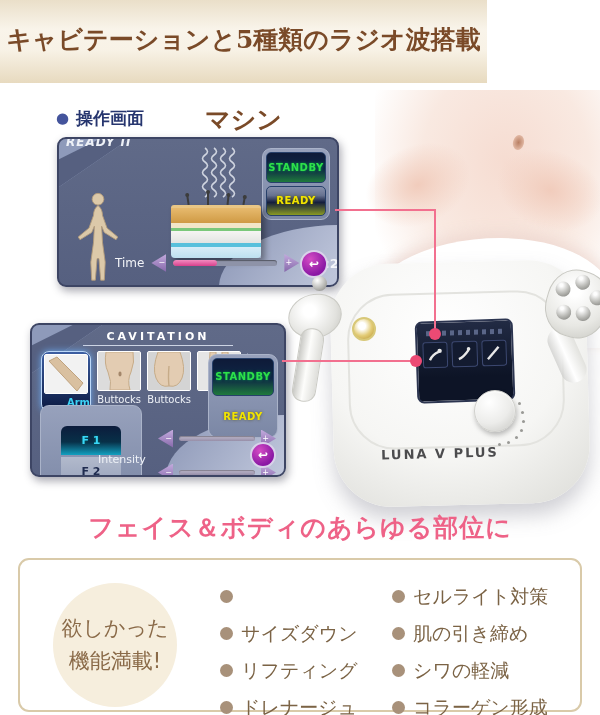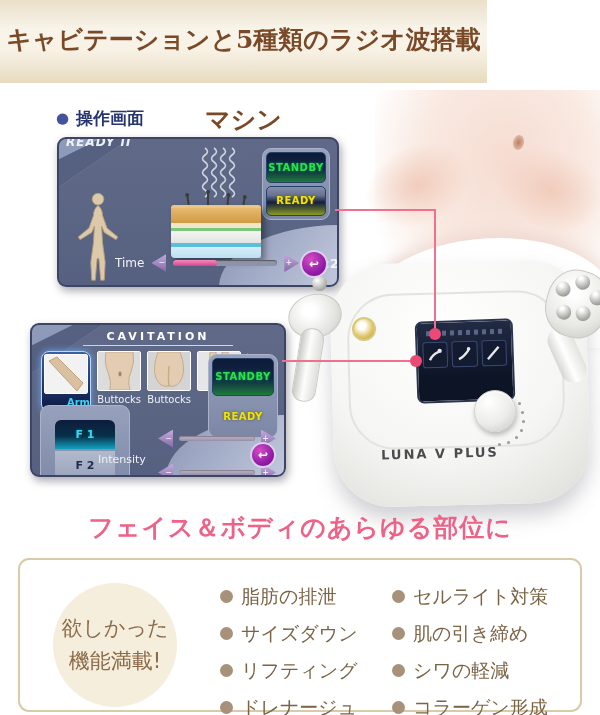--- a/index.html
+++ b/index.html
@@ -88,21 +88,21 @@
   .part-img{width:42px;height:38px;margin:0 auto;border:1px solid #fff;border-radius:2px;
     background:linear-gradient(180deg,#ececec,#bfbfbf);overflow:hidden;}
   .part-lbl{margin-top:3px;font-size:10px;color:#eef1f7;text-align:right;}
   .part.sel{background:linear-gradient(180deg,#3c5ea2,#0a1840);border:1px solid #bcd8f8;
     border-radius:8px;padding:2px 0 3px;box-shadow:0 0 7px #6aa8ee;width:48px;}
   .part.sel .part-lbl{color:#3cd2f5;font-weight:700;}
   .part-div{width:1px;height:52px;background:#8a94ae;margin-top:2px;}
   .screen-cav .status-panel{top:29px;right:6px;width:62px;height:76px;}
   .fpanel{position:absolute;left:8px;top:80px;width:60px;height:60px;
     background:linear-gradient(180deg,#97a1bc,#7b87a5);border:1px solid #aab3c9;
-    border-radius:9px;padding:14px;display:flex;flex-direction:column;gap:2px;}
+    border-radius:9px;padding:20px;display:flex;flex-direction:column;gap:2px;}
   .fbtn{flex:1;display:flex;align-items:center;justify-content:center;font-size:11px;font-weight:700;}
   .f1{background:linear-gradient(180deg,#0c1c3c 0%,#083048 55%,#12a0c0 100%);color:#38d8f8;
       border-radius:6px 6px 0 0;text-shadow:0 0 3px #066;}
   .f2{background:linear-gradient(180deg,#b2bacc,#98a2bc);color:#202c50;border-radius:0 0 6px 6px;}
   .sld-row{position:absolute;display:flex;align-items:center;gap:6px;}
   .sld-lbl{width:54px;text-align:left;font-size:11px;color:#eef1f7;margin-top:42px;}
   .sld-track{width:76px;height:5px;border-radius:3px;
     background:linear-gradient(180deg,#c0bacd,#968ea8);box-shadow:inset 0 1px 1px rgba(0,0,0,.3);}
   .row-int{left:66px;top:86px;} .row-time{left:66px;top:120px;}
   .screen-cav .return-btn{right:8px;bottom:7px;width:22px;height:22px;}
@@ -400,21 +400,20 @@
   <h2 class="sub">フェイス＆ボディのあらゆる部位に</h2>
 
   <div class="features">
     <div class="feat-circle">
       <div>欲しかった</div>
       <div>機能満載!</div>
     </div>
     <ul class="col col1">
       <li>
           <span class="dot"></span>
-          <span>脂肪の排泄</span>
         </li>
       <li>
           <span class="dot"></span>
           <span>サイズダウン</span>
         </li>
       <li>
           <span class="dot"></span>
           <span>リフティング</span>
         </li>
       <li>

